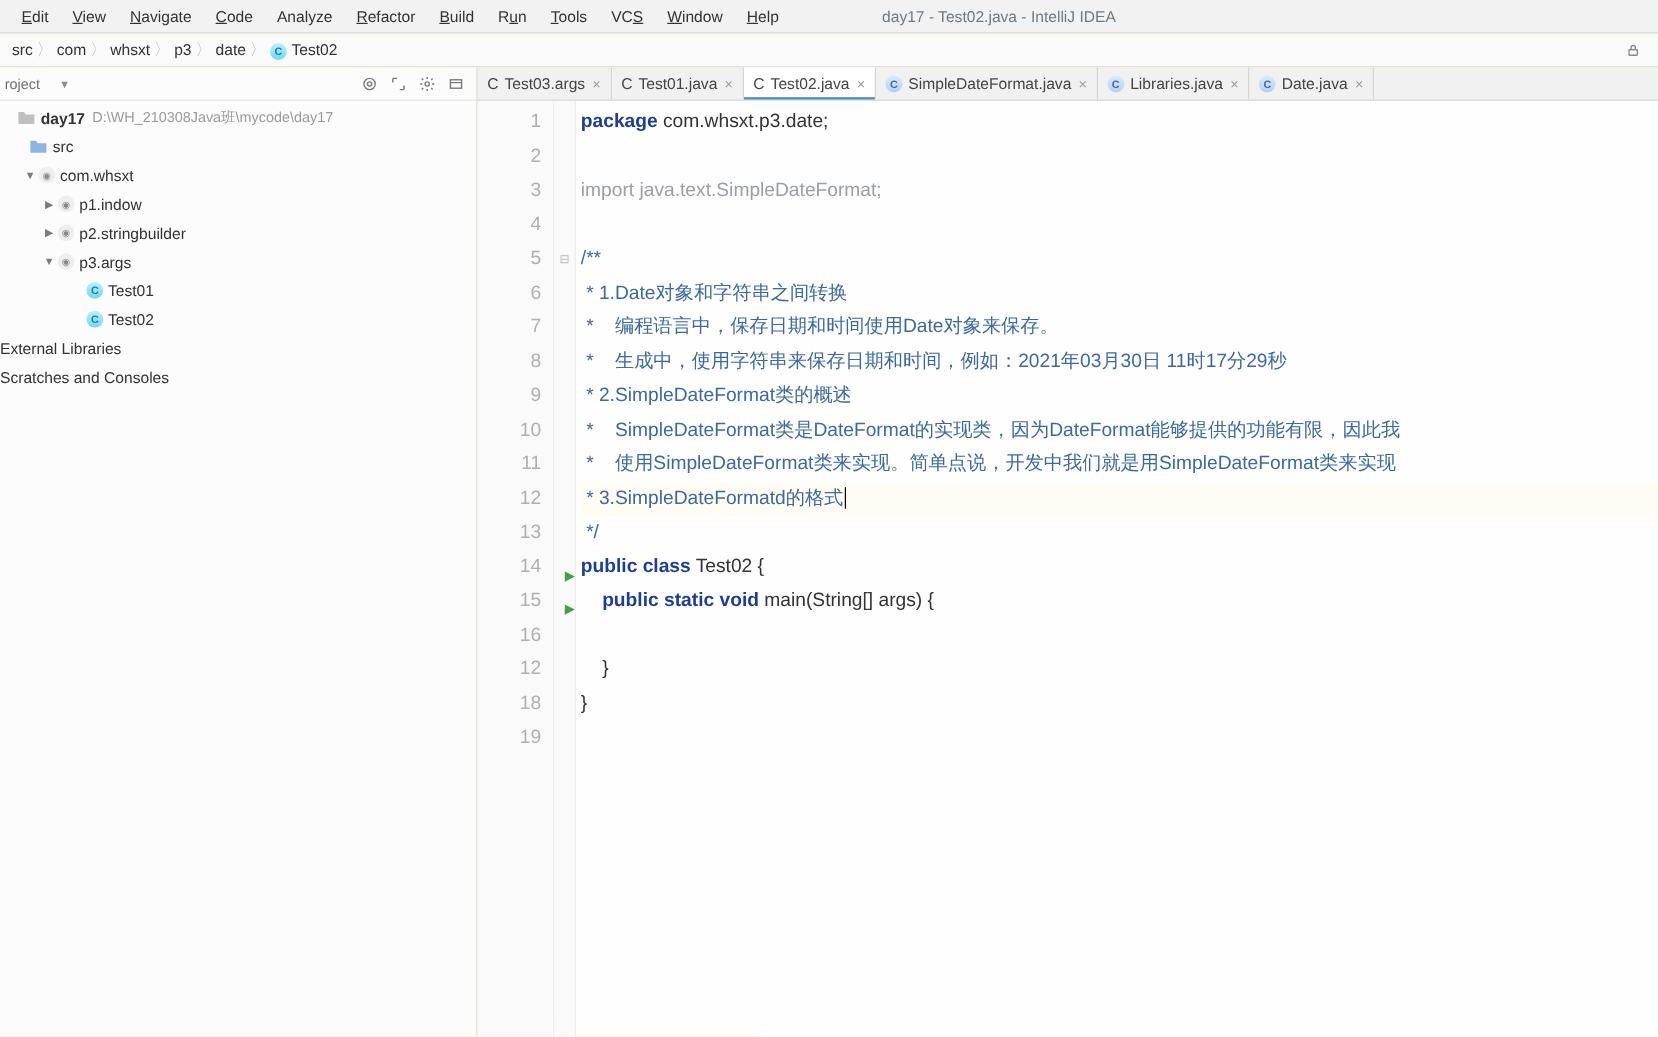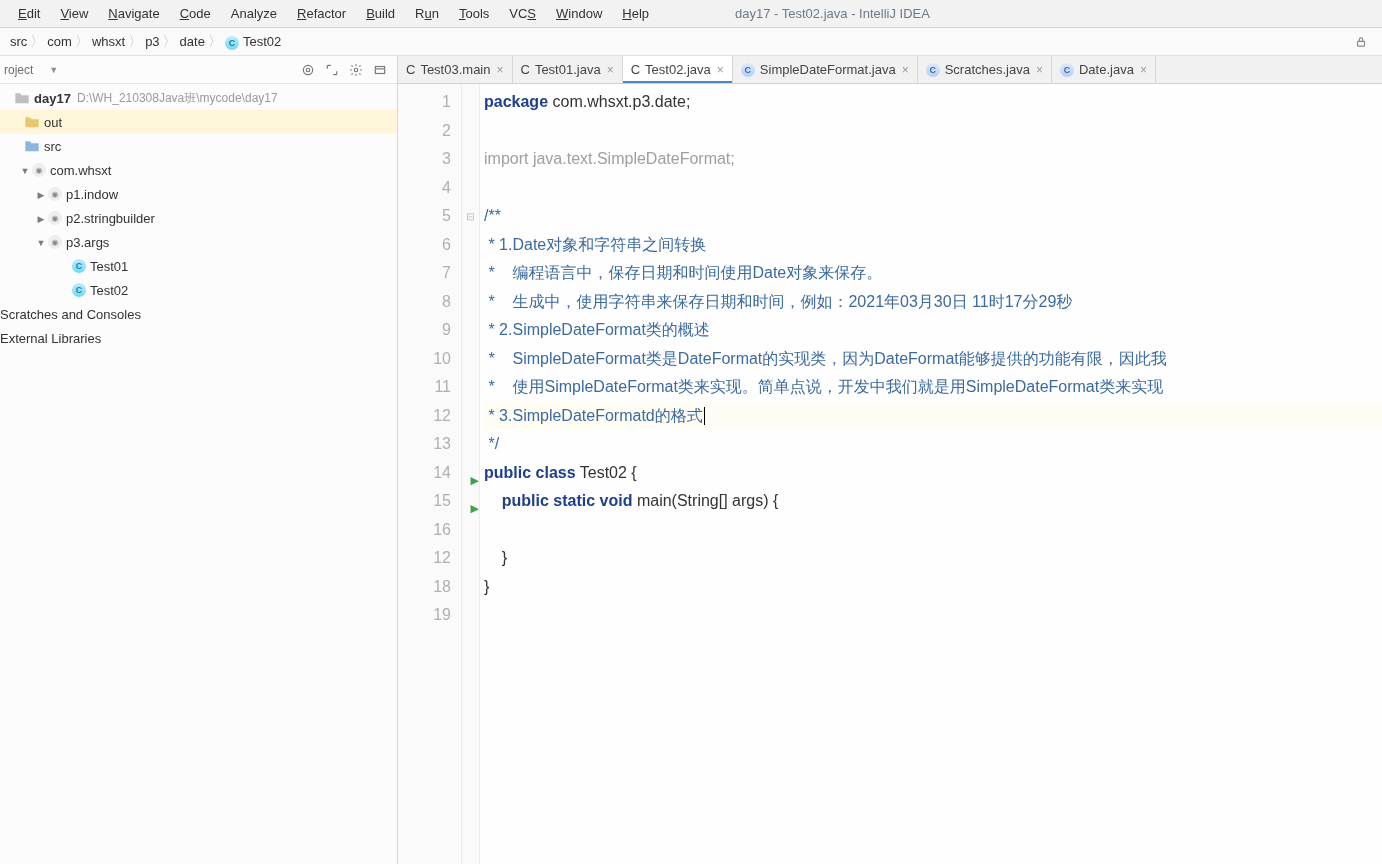--- a/index.html
+++ b/index.html
@@ -142,30 +142,20 @@
             <span class="indent" style="width:0px"></span>
             <span class="arrow none"></span>
             <span class="folder-icon">
               <svg viewBox="0 0 24 20">
                 <path d="M2 3h7l2 3h11v11a1 1 0 0 1-1 1H3a1 1 0 0 1-1-1z" fill="#bfbfbf" stroke="#c9a94f" stroke-width="0"></path>
               </svg>
             </span>
             <span class="name bold">day17</span>
             <span class="path">D:\WH_210308Java班\mycode\day17</span>
           </div>
-          <div class="tree-row highlight">
-            <span class="indent" style="width:10px"></span>
-            <span class="arrow none"></span>
-            <span class="folder-icon">
-              <svg viewBox="0 0 24 20">
-                <path d="M2 3h7l2 3h11v11a1 1 0 0 1-1 1H3a1 1 0 0 1-1-1z" fill="#e7c872" stroke="#c9a94f" stroke-width="0"></path>
-              </svg>
-            </span>
-            <span class="name">out</span>
-          </div>
           <div class="tree-row">
             <span class="indent" style="width:10px"></span>
             <span class="arrow none"></span>
             <span class="folder-icon">
               <svg viewBox="0 0 24 20">
                 <path d="M2 3h7l2 3h11v11a1 1 0 0 1-1 1H3a1 1 0 0 1-1-1z" fill="#8eb5e0" stroke="#c9a94f" stroke-width="0"></path>
               </svg>
             </span>
             <span class="name">src</span>
           </div>
@@ -200,54 +190,54 @@
             <span class="name">Test01</span>
           </div>
           <div class="tree-row">
             <span class="indent" style="width:58px"></span>
             <span class="arrow none"></span>
             <span class="java-icon">C</span>
             <span class="name">Test02</span>
           </div>
           <div class="tree-row">
             <span class="indent" style="width:0"></span>
+            <span class="name">External Libraries</span>
+          </div>
+          <div class="tree-row">
+            <span class="indent" style="width:0"></span>
             <span class="name">Scratches and Consoles</span>
-          </div>
-          <div class="tree-row">
-            <span class="indent" style="width:0"></span>
-            <span class="name">External Libraries</span>
           </div>
         </div>
     </div>
 
     <div class="editor-area">
       <div class="tabs" id="tabs-slot">
           <div class="tab">
             <span class="j-icon">C</span>
-            <span>Test03.main</span>
+            <span>Test03.args</span>
             <span class="close">×</span>
           </div>
           <div class="tab">
             <span class="j-icon">C</span>
             <span>Test01.java</span>
             <span class="close">×</span>
           </div>
           <div class="tab active">
             <span class="j-icon">C</span>
             <span>Test02.java</span>
             <span class="close">×</span>
           </div>
           <div class="tab">
             <span class="lib-icon">C</span>
             <span>SimpleDateFormat.java</span>
             <span class="close">×</span>
           </div>
           <div class="tab">
             <span class="lib-icon">C</span>
-            <span>Scratches.java</span>
+            <span>Libraries.java</span>
             <span class="close">×</span>
           </div>
           <div class="tab">
             <span class="lib-icon">C</span>
             <span>Date.java</span>
             <span class="close">×</span>
           </div>
         </div>
       <div class="editor">
         <div class="gutter" id="gutter-slot">

